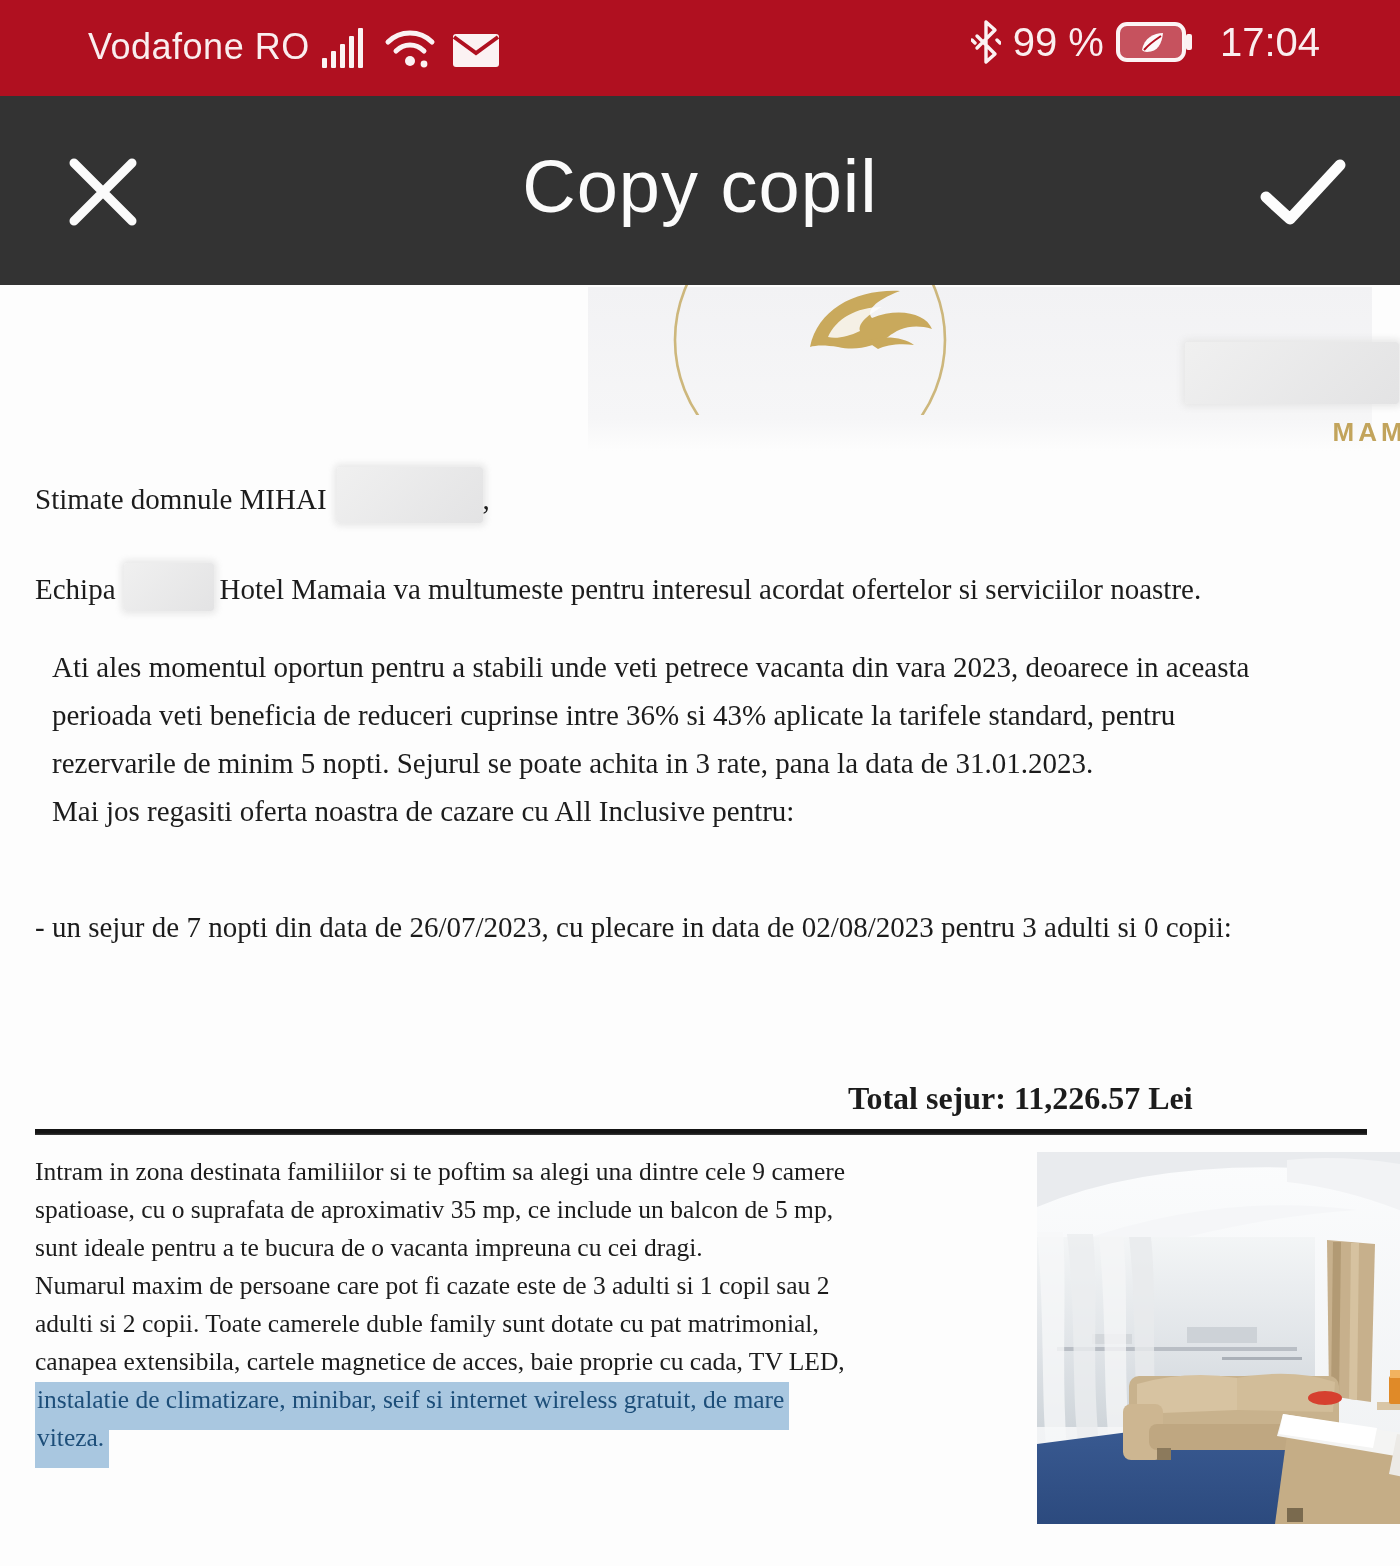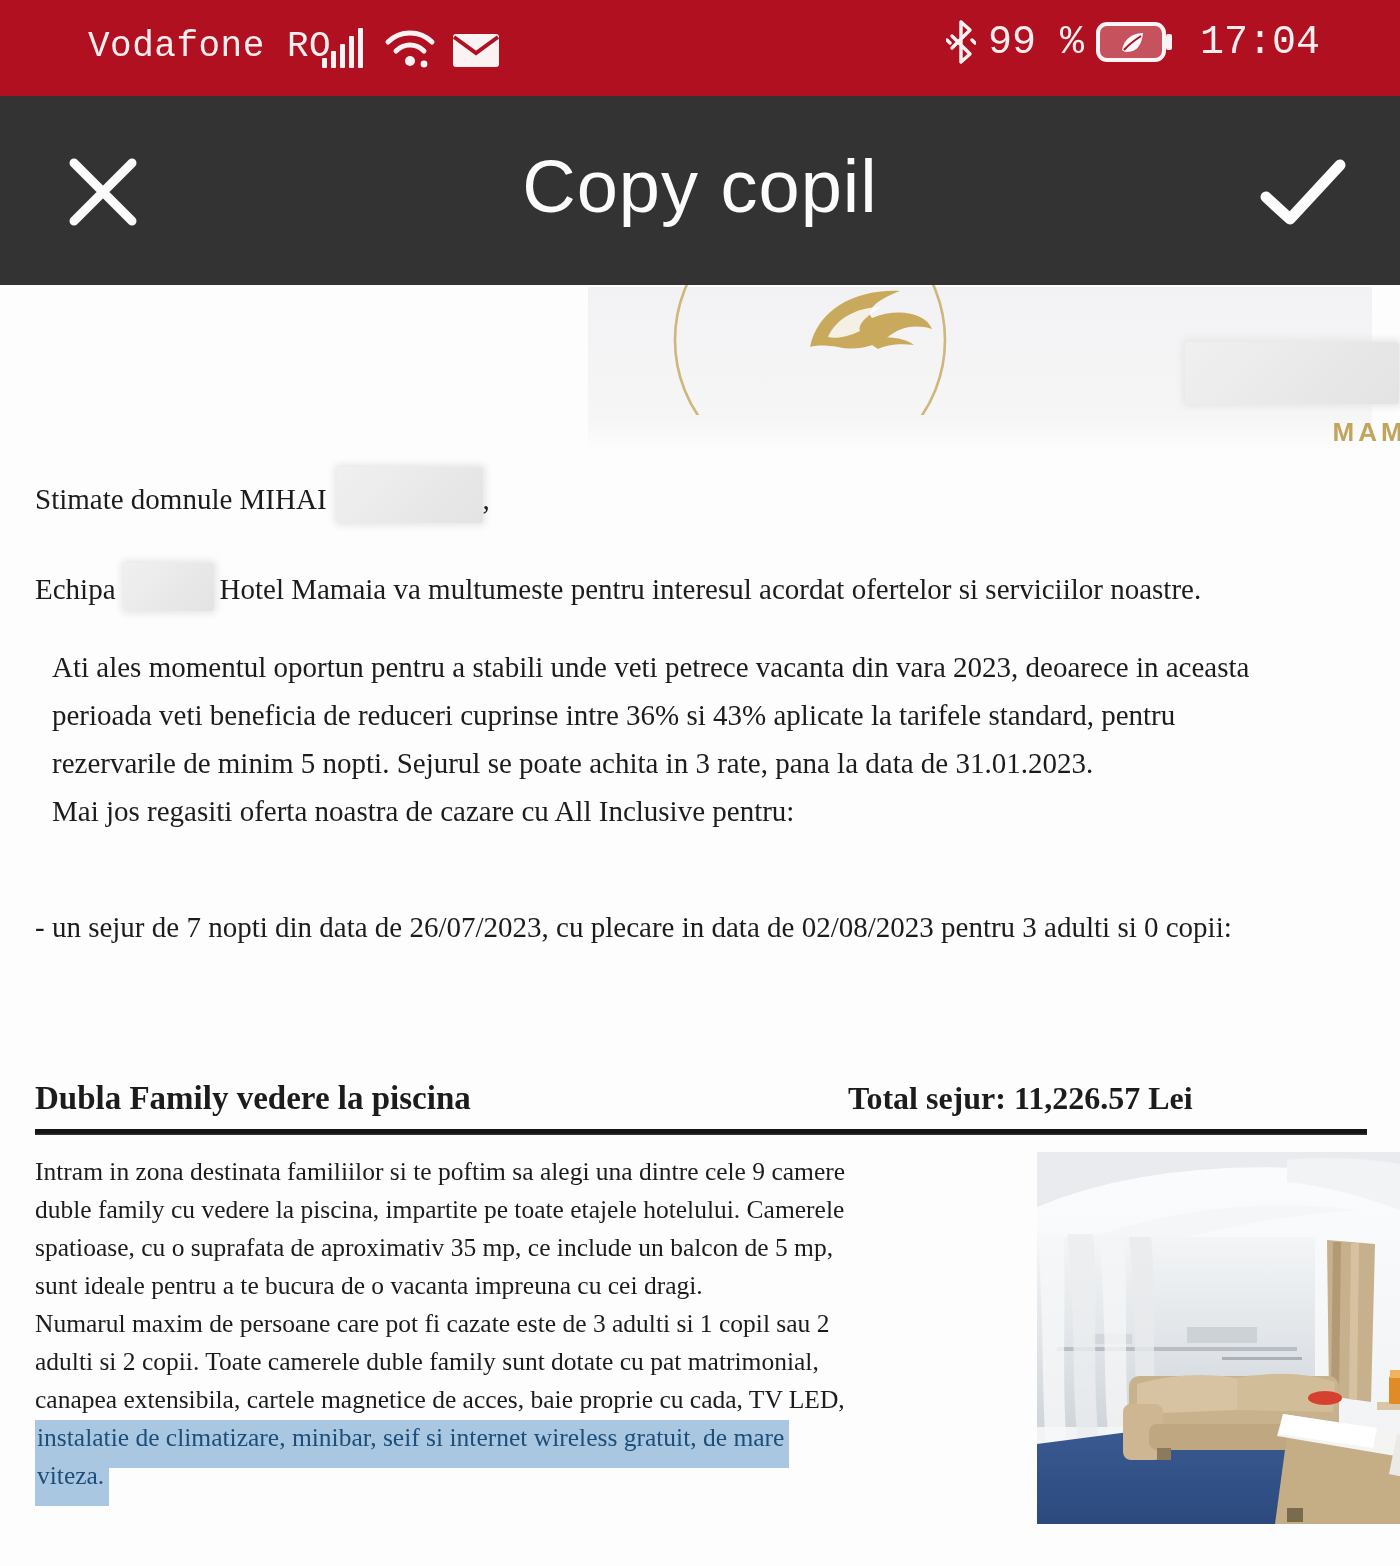--- a/index.html
+++ b/index.html
@@ -2,21 +2,21 @@
 <html style="--statusbar-bg: #b01020; --header-bg: #333333; --page-bg: #fdfdfd; --gold: #c2a45c; --navy: #2c3c59; --highlight-bg: #a9c7e0; --highlight-text: #1d4e79; --carpet-blue: #33548a;"><head>
 <meta charset="utf-8">
 <style>
   * { margin:0; padding:0; box-sizing:border-box; }
   html,body { width:1400px; height:1566px; overflow:hidden; background:#fff; }
   body { font-family:"Liberation Sans", sans-serif; position:relative; }
 
   
   .status-bar{ position:absolute; left:0; top:0; width:1400px; height:116px;
     background:var(--statusbar-bg,#b01020); color:rgba(255,255,255,.93);
-    display:flex; align-items:center;font-family:Liberation Mono, monospace; }
+    display:flex; align-items:center; }
   .carrier{ position:absolute; left:88px; top:26px; font-size:36px; letter-spacing:.5px; }
   .sb-icons-left{ position:absolute; left:322px; top:22px; display:flex; gap:16px; align-items:flex-end; height:48px;}
   .sb-right{ position:absolute; right:80px; top:18px; display:flex; align-items:center; gap:12px; }
   .pct{ font-size:40px; }
   .time{ font-size:40px; margin-left:14px; }
   svg.sbicon{ display:block; }
 
   
   .cu-header{ position:absolute; left:0; top:96px; width:1400px; height:189px;
     background:var(--header-bg,#333333); }
@@ -147,27 +147,25 @@
 
   <div class="intro">
     <div>Ati ales momentul oportun pentru a stabili unde veti petrece vacanta din vara 2023, deoarece in aceasta</div>
     <div>perioada veti beneficia de reduceri cuprinse intre 36% si 43% aplicate la tarifele standard, pentru</div>
     <div>rezervarile de minim 5 nopti. Sejurul se poate achita in 3 rate, pana la data de 31.01.2023.</div>
     <div>Mai jos regasiti oferta noastra de cazare cu All Inclusive pentru:</div>
   </div>
 
   <p class="doc-line offer">- un sejur de 7 nopti din data de 26/07/2023, cu plecare in data de 02/08/2023 pentru 3 adulti si 0 copii:</p>
 
-  <h2 class="room-title">Dubla Family vedere la piscina</h2>
   <div class="room-total">Total sejur: 11,226.57 Lei</div>
   <div class="rule"></div>
 
   <div class="desc">
     <div>Intram in zona destinata familiilor si te poftim sa alegi una dintre cele 9 camere</div>
-    <div>duble family cu vedere la piscina, impartite pe toate etajele hotelului. Camerele</div>
     <div>spatioase, cu o suprafata de aproximativ 35 mp, ce include un balcon de 5 mp,</div>
     <div>sunt ideale pentru a te bucura de o vacanta impreuna cu cei dragi.</div>
     <div>Numarul maxim de persoane care pot fi cazate este de 3 adulti si 1 copil sau 2</div>
     <div>adulti si 2 copii. Toate camerele duble family sunt dotate cu pat matrimonial,</div>
     <div>canapea extensibila, cartele magnetice de acces, baie proprie cu cada, TV LED,</div>
     <div class="hl"><span>instalatie de climatizare, minibar, seif si internet wireless gratuit, de mare</span></div>
     <div class="hl"><span>viteza.</span></div>
   </div>
 
   <div class="room-photo">

